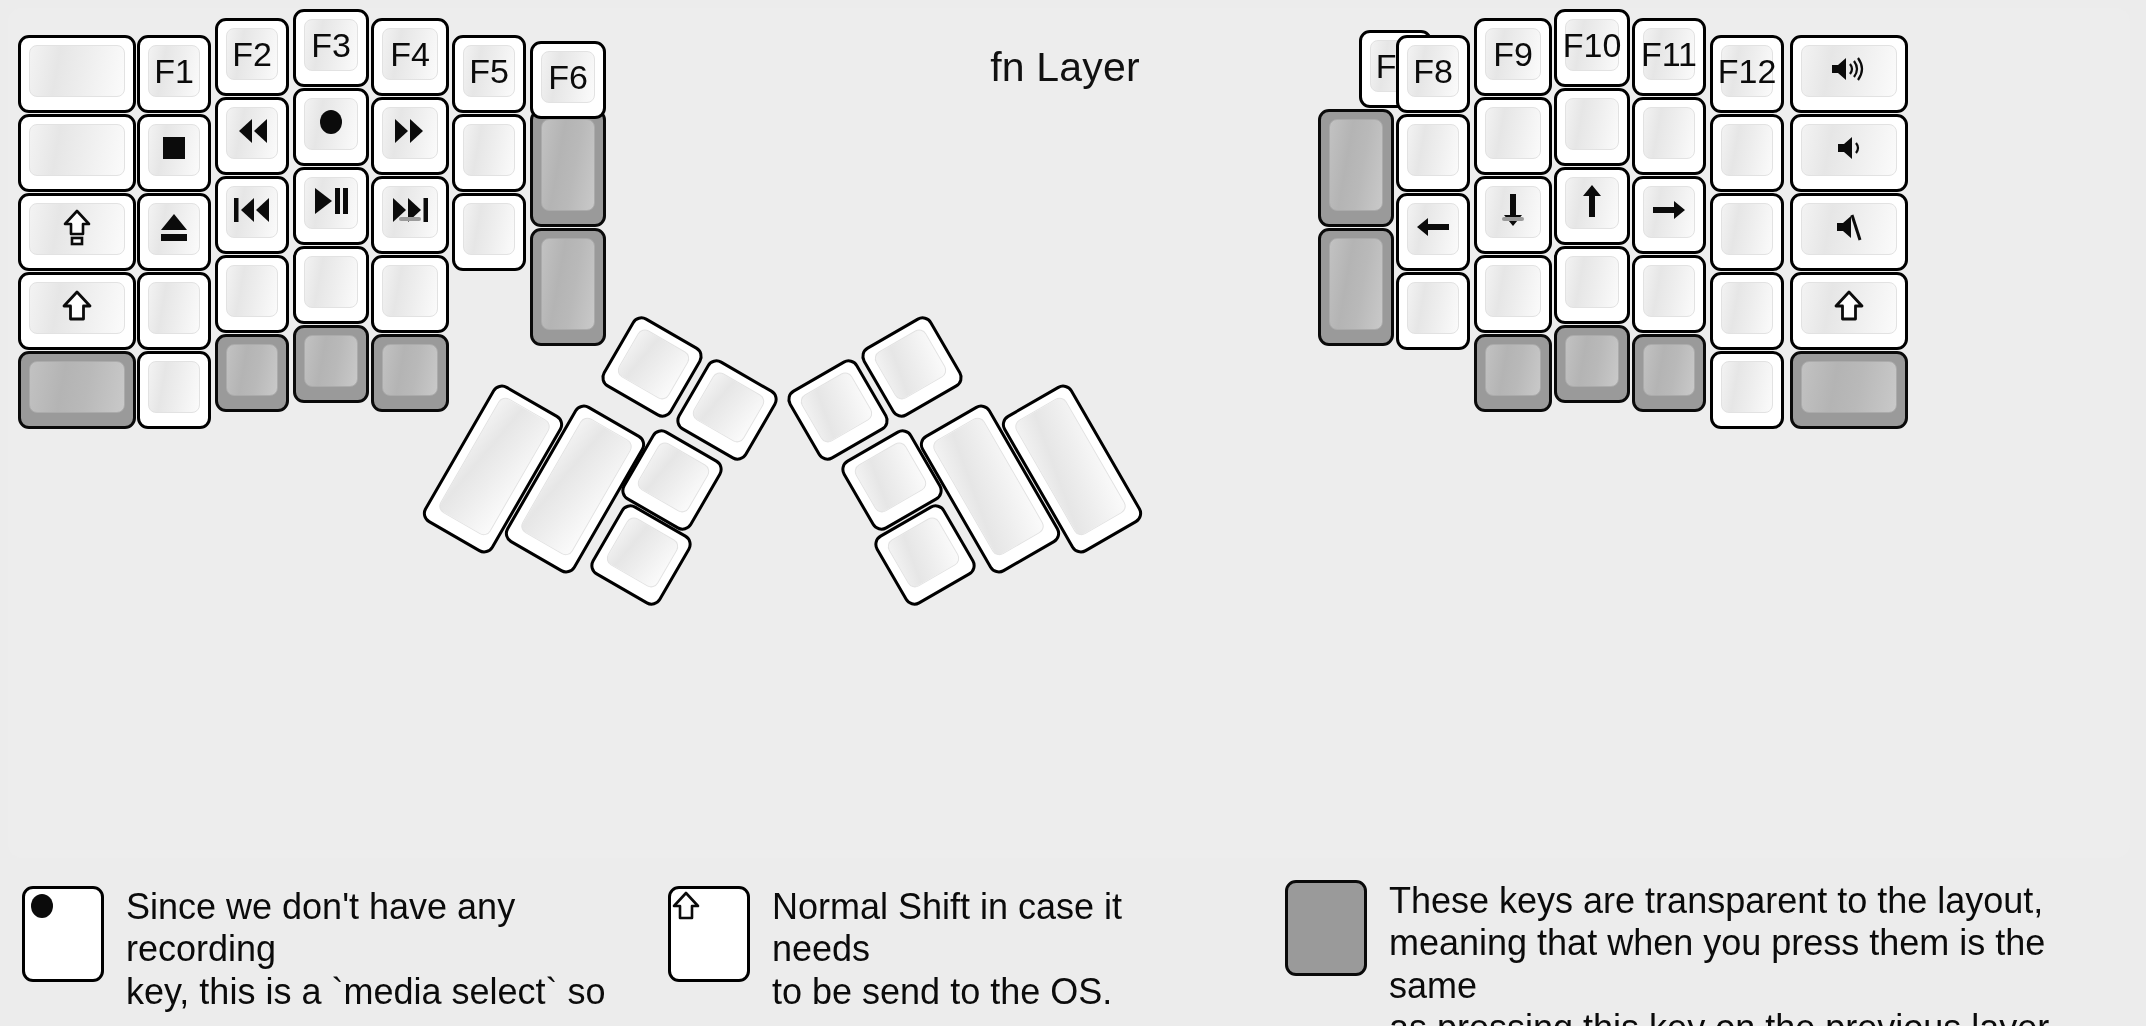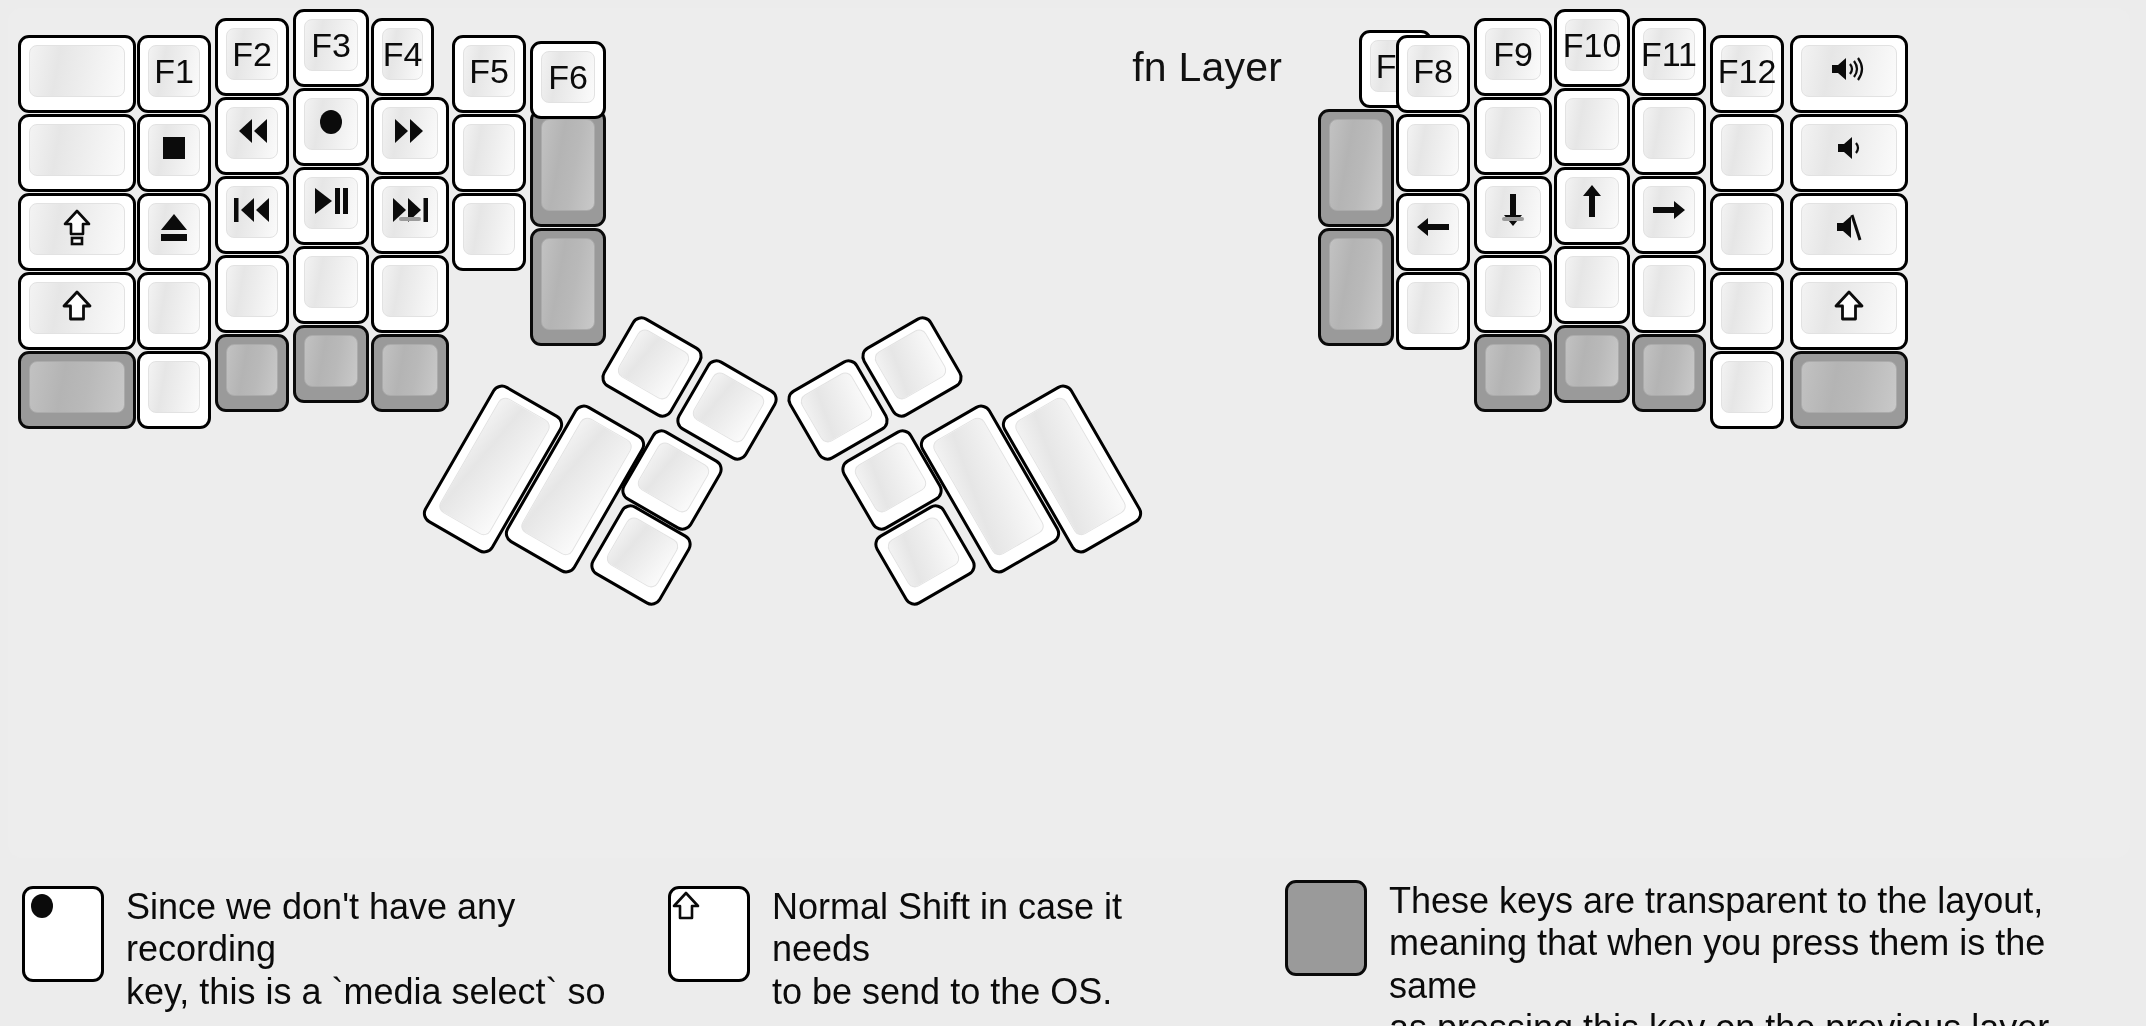--- a/index.html
+++ b/index.html
@@ -12,22 +12,22 @@
     position:relative;
   }
   #board{
     position:absolute;left:0;top:0;width:2146px;height:1026px;
   }
   .panel{
     position:absolute;left:8px;top:8px;width:2122px;height:850px;
     background:#ededed;border-radius:14px;
   }
   .title{
-    position:absolute;left:952px;top:44px;width:330px;
-    text-align:right;font-size:41px;color:#111;letter-spacing:0.2px;
+    position:absolute;left:900px;top:44px;width:330px;
+    text-align:center;font-size:41px;color:#111;letter-spacing:0.2px;
   }
   
   .key{
     position:absolute;
     box-sizing:border-box;
     border:3px solid #000;
     border-radius:11px;
     background:#ffffff;
     display:flex;align-items:center;justify-content:center;
   }
@@ -182,21 +182,21 @@
               <rect x="31" y="3" width="5" height="26" fill="#0b0b0b"></rect>
             </svg></span>
         </div>
       </div>
       <div class="key" style="left: 293px; top: 246px; width: 76px; height: 78px; z-index: 10;">
         <div class="cap"></div>
       </div>
       <div class="key trns" style="left: 293px; top: 325px; width: 76px; height: 78px; z-index: 5;">
         <div class="cap"></div>
       </div>
-      <div class="key" style="left: 371px; top: 18px; width: 63px; height: 78px; z-index: 10;">
+      <div class="key" style="left: 371px; top: 18px; width: 78px; height: 78px; z-index: 10;">
         <div class="cap">
           <span class="lbl">F4</span>
         </div>
       </div>
       <div class="key" style="left: 371px; top: 97px; width: 78px; height: 78px; z-index: 10;">
         <div class="cap">
           <span class="glyph"><svg width="38" height="32" viewBox="0 0 38 32">
               <path d="M4 4 L4 28 L17 16 Z" fill="#0b0b0b"></path>
               <path d="M19 4 L19 28 L32 16 Z" fill="#0b0b0b"></path>
             </svg></span>

